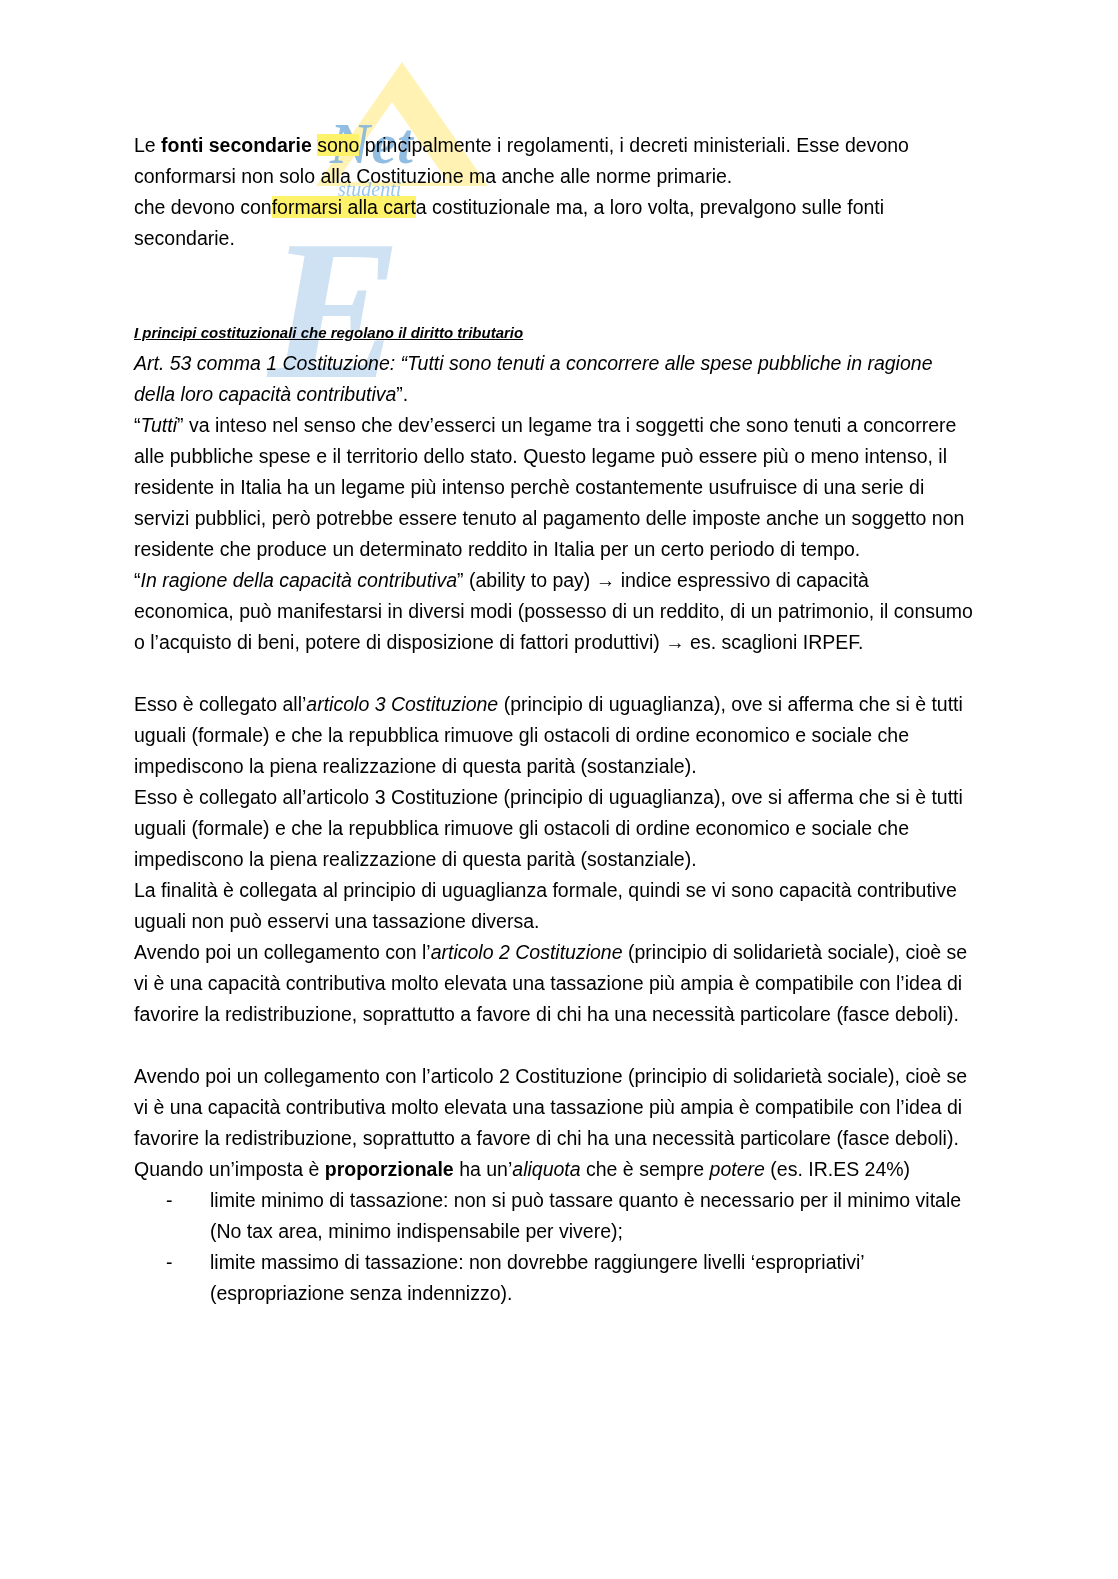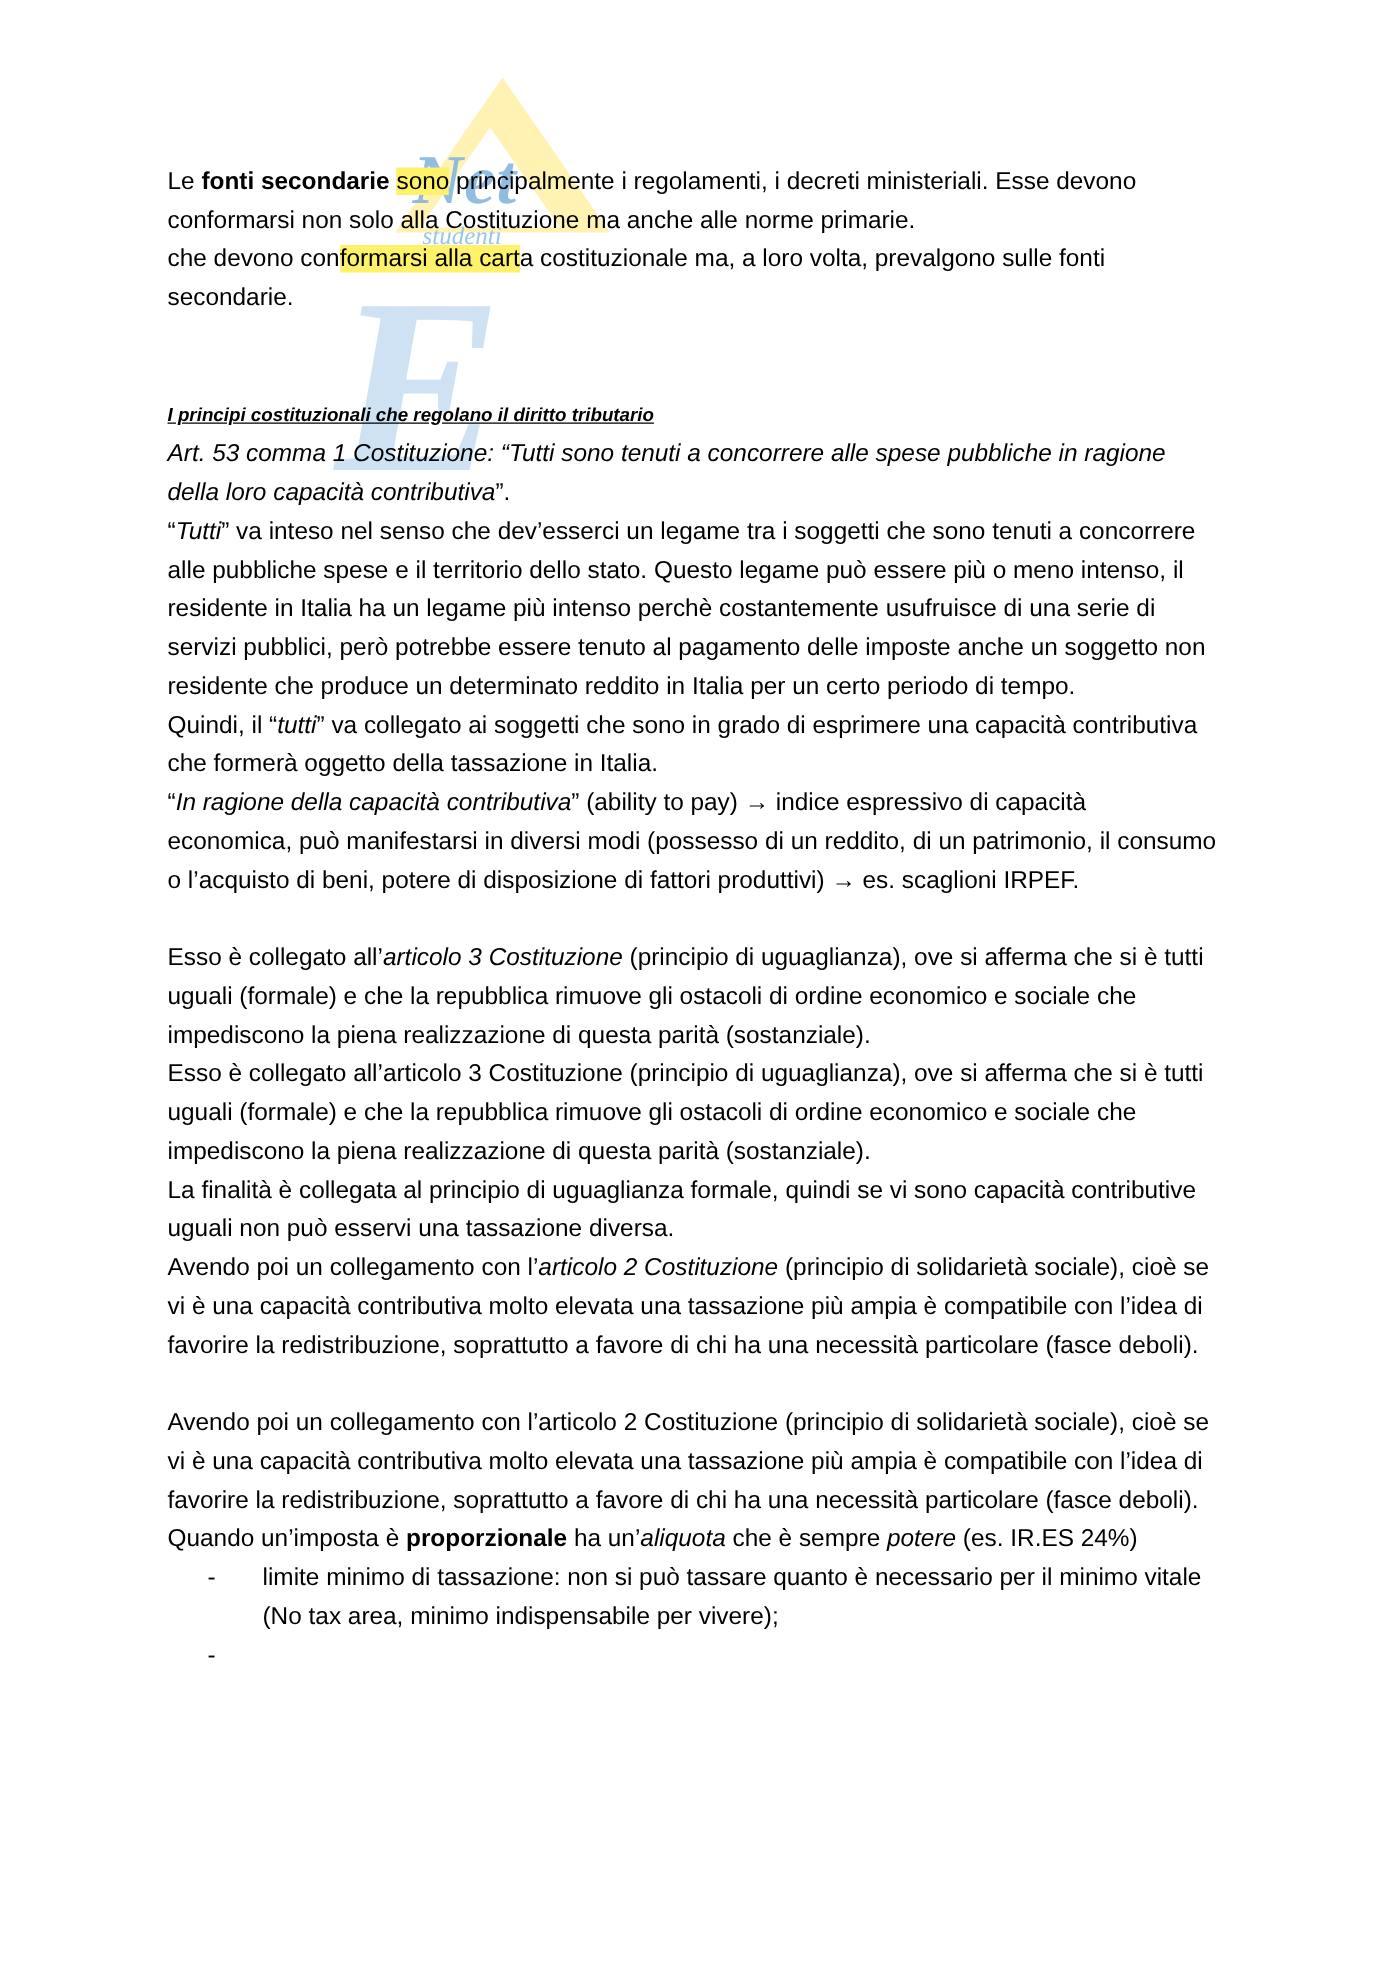--- a/index.html
+++ b/index.html
@@ -149,21 +149,20 @@
     <p class="block">che devono con<span class="hl">formarsi alla cart</span>a costituzionale ma, a loro volta, prevalgono sulle fonti secondarie.</p>
 
     <div class="gap"></div>
 
     <p class="heading">I principi costituzionali che regolano il diritto tributario</p>
 
     <p class="block"><i>Art. 53 comma 1 Costituzione: “Tutti sono tenuti a concorrere alle spese pubbliche in ragione della loro capacità contributiva</i>”.</p>
 
     <p class="block">“<i>Tutti</i>” va inteso nel senso che dev’esserci un legame tra i soggetti che sono tenuti a concorrere alle pubbliche spese e il territorio dello stato. Questo legame può essere più o meno intenso, il residente in Italia ha un legame più intenso perchè costantemente usufruisce di una serie di servizi pubblici, però potrebbe essere tenuto al pagamento delle imposte anche un soggetto non residente che produce un determinato reddito in Italia per un certo periodo di tempo.</p>
 
-    <p class="block">Quindi, il “<i>tutti</i>” va collegato ai soggetti che sono in grado di esprimere una capacità contributiva che formerà oggetto della tassazione in Italia.</p>
 
     <p class="block">“<i>In ragione della capacità contributiva</i>” (ability to pay) → indice espressivo di capacità economica, può manifestarsi in diversi modi (possesso di un reddito, di un patrimonio, il consumo o l’acquisto  di beni, potere di disposizione di fattori produttivi) → es. scaglioni IRPEF.</p>
 
     <div class="gap"></div>
 
     <p class="block">Esso è collegato all’<i>articolo 3 Costituzione</i> (principio di uguaglianza), ove si afferma che si è tutti uguali (formale) e che la repubblica rimuove gli ostacoli di ordine economico e sociale che impediscono la piena realizzazione di questa parità (sostanziale).</p>
 
     <p class="block">Esso è collegato all’articolo 3 Costituzione (principio di uguaglianza), ove si afferma che si è tutti uguali (formale) e che la repubblica rimuove gli ostacoli di ordine economico e sociale che impediscono la piena realizzazione di questa parità (sostanziale).</p>
 
     <p class="block">La finalità è collegata al principio di uguaglianza formale, quindi se vi sono capacità contributive uguali non può esservi una tassazione diversa.</p>
@@ -177,17 +176,18 @@
     <p class="block">Quando un’imposta è <b>proporzionale</b> ha un’<i>aliquota</i> che è sempre <i>potere</i> (es. IR.ES 24%)</p>
 
 
     <ul class="dash">
       <li>
         <span class="dashmark">-</span>
         <span>limite minimo di tassazione: non si può tassare quanto è necessario per il minimo vitale (No tax area, minimo indispensabile per vivere);</span>
       </li>
       <li>
         <span class="dashmark">-</span>
+        <span>limite massimo di tassazione: non dovrebbe raggiungere livelli ‘espropriativi’ (espropriazione senza indennizzo).</span>
       </li>
     </ul>
 
   </div>
 </div>
 
 </body></html>

